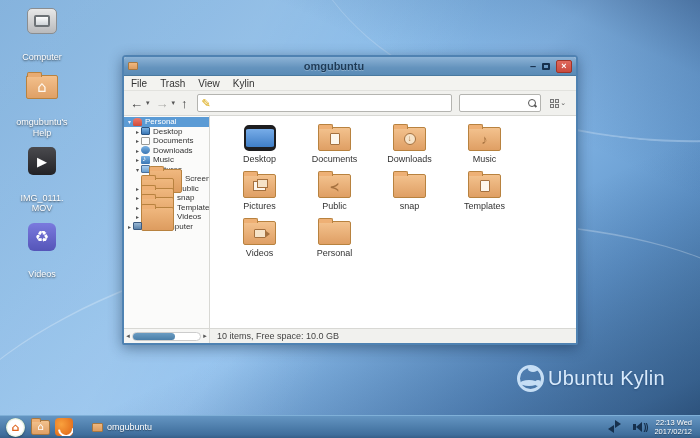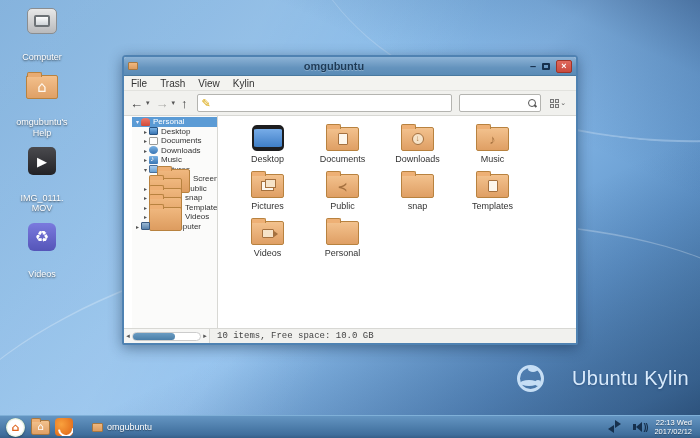--- a/index.html
+++ b/index.html
@@ -32,21 +32,21 @@
      display:flex; align-items:center; justify-content:center; }
   .ic-home::before { content:""; position:absolute; top:-4px; left:0; width:13px; height:4px;
      background:#e8ab72; border:1px solid #b8823f; border-bottom:none; border-radius:2px 2px 0 0; }
   .ic-home .hglyph { color:#fff8ee; font-size:15px; line-height:1; font-family:"DejaVu Sans",sans-serif; }
   .ic-video { width:28px; height:28px; background:linear-gradient(#4a4a4e,#222226); border-radius:5px;
      display:flex; align-items:center; justify-content:center; color:#fff; font-size:13px; }
   .ic-trash { width:28px; height:28px; background:linear-gradient(#7a7ade,#5555b8); border-radius:6px;
      display:flex; align-items:center; justify-content:center; color:#fff; font-size:16px; font-family:"DejaVu Sans",sans-serif; }
 
   
-  .branding { position:absolute; left:517px; top:365px; display:flex; align-items:center; gap:28px; }
+  .branding { position:absolute; left:517px; top:365px; display:flex; align-items:center; gap:4px; }
   .uk-logo { position:relative; width:27px; height:27px; border:3px solid #cde4f9; border-radius:50%; opacity:0.95; }
   .uk-dot { position:absolute; width:6px; height:6px; background:#cde4f9; border-radius:50%; }
   .uk-dot.d1 { left:8px; top:-2px; }
   .uk-dot.d2 { left:0px;  top:12px; }
   .uk-dot.d3 { left:15px; top:12px; }
   .uk-text { font-size:20px; color:#d8eafc; letter-spacing:0.3px; text-shadow:0 1px 2px rgba(20,50,90,0.4); }
 
   
   .window { position:absolute; left:122px; top:55px; width:456px; height:290px;
     border:2px solid #4f82b2; border-radius:4px 4px 2px 2px; box-shadow:0 3px 14px rgba(10,30,60,0.45);
@@ -75,21 +75,21 @@
   .searchbox { width:82px; height:18px; background:#fff; border:1px solid #b4b4b0; border-radius:2px;
     display:flex; align-items:center; padding:0 3px; margin-left:4px; }
   .searchbox input { flex:1; width:40px; border:none; outline:none; font-size:10px; background:transparent; }
   .mag { position:relative; width:9px; height:9px; }
   .mag::before { content:""; position:absolute; left:0; top:0; width:6px; height:6px; border:1.5px solid #555; border-radius:50%; }
   .mag::after { content:""; position:absolute; left:6px; top:6px; width:3px; height:1.5px; background:#555; transform:rotate(45deg); }
   .viewbtn { display:flex; align-items:center; gap:2px; padding:0 3px; margin-left:3px; }
   .grid4 { display:grid; grid-template-columns:4px 4px; grid-gap:1px; }
   .grid4 span { width:4px; height:4px; border:1px solid #777; background:#e9e9e9; }
 
-  .body { flex:1; display:flex; min-height:0;padding-left:8px; }
+  .body { flex:1; display:flex; min-height:0; }
   .sidebar { width:86px; background:#fbfbfa; border-right:1px solid #d8d8d4; overflow:hidden; padding-top:1px; }
   .srow { display:flex; align-items:center; height:9.5px; font-size:8px; color:#333; white-space:nowrap; }
   .srow.sel { background:#5b9bd5; color:#fff; }
   .srow .exp { width:7px; font-size:6px; color:#555; text-align:center; flex:none; }
   .srow.sel .exp { color:#eef; }
   .d0 { padding-left:2px; } .d1 { padding-left:10px; } .d2 { padding-left:18px; }
   .si { width:9px; height:8px; margin-right:3px; flex:none; border-radius:1px; position:relative; }
   .si.person { background:linear-gradient(#ef7a6a,#cf4a3a); border-radius:45% 45% 15% 15%; }
   .si.monitor { background:linear-gradient(#7ab2e4,#3a76b4); border:1px solid #2a5584; }
   .si.document { background:#fdfdfd; border:1px solid #9a9a96; }
@@ -121,21 +121,21 @@
   .g-share::before { content:"≺"; font-size:12px; font-weight:bold; color:#a5713f; }
   .g-video { position:relative; width:12px; height:9px; background:#f6e3c8; border:1px solid #a5713f; border-radius:1px; }
   .g-video::after { content:""; position:absolute; right:-5px; top:1px; width:0; height:0;
     border-top:3px solid transparent; border-bottom:3px solid transparent; border-left:4px solid #a5713f; }
 
   .statusbar { height:15px; background:#f1f1ee; border-top:1px solid #d8d8d4; display:flex; align-items:center; font-size:9px; color:#444; }
   .hscroll { width:86px; height:100%; border-right:1px solid #d8d8d4; display:flex; align-items:center; padding:0 1px; background:#f6f6f4; }
   .hs-arrow { font-size:7px; color:#555; width:6px; text-align:center; }
   .hs-track { flex:1; height:9px; margin:0 1px; background:#fff; border:1px solid #ccc; border-radius:5px; display:flex; }
   .hs-thumb { width:62%; height:100%; background:linear-gradient(#6a9cc2,#4a7ea8); border-radius:5px; }
-  .status-text { padding-left:7px;font-family:Liberation Mono, monospace; }
+  .status-text { padding-left:7px; }
 
   
   .taskbar { position:absolute; left:0; bottom:0; width:700px; height:23px;
     background:linear-gradient(#6495c2, #3f6e9c 85%, #365f88); border-top:1px solid #7fb0d8;
     display:flex; align-items:center; padding:0 6px; }
   .startbtn { width:19px; height:19px; border-radius:50%; background:radial-gradient(#ffffff 55%, #d8e8d0 70%, #6fae3f 72%, #4f8e2f 100%);
     display:flex; align-items:center; justify-content:center; margin-right:6px; box-shadow:0 1px 2px rgba(0,0,0,0.3); }
   .startbtn .sglyph { color:#e0641e; font-size:11px; line-height:1; font-weight:bold; font-family:"DejaVu Sans",sans-serif; }
   .launcher { margin-right:5px; display:flex; align-items:center; justify-content:center; }
   .l-folder { position:relative; width:19px; height:15px; background:linear-gradient(#f3c28e,#df9f64); border:1px solid #a87840; border-radius:2px;

